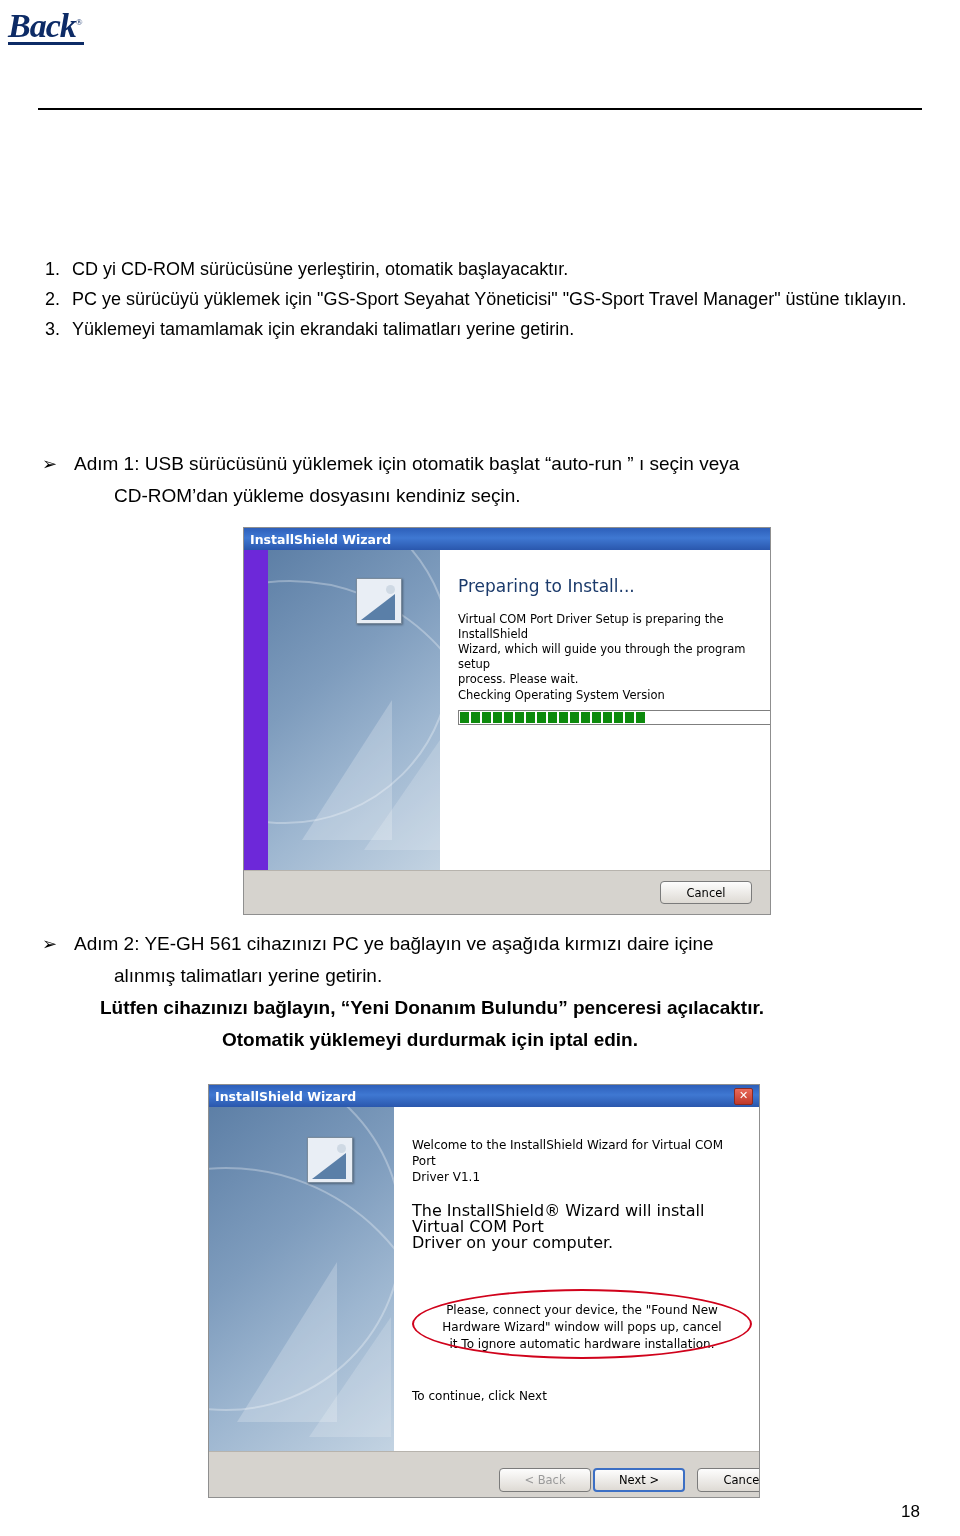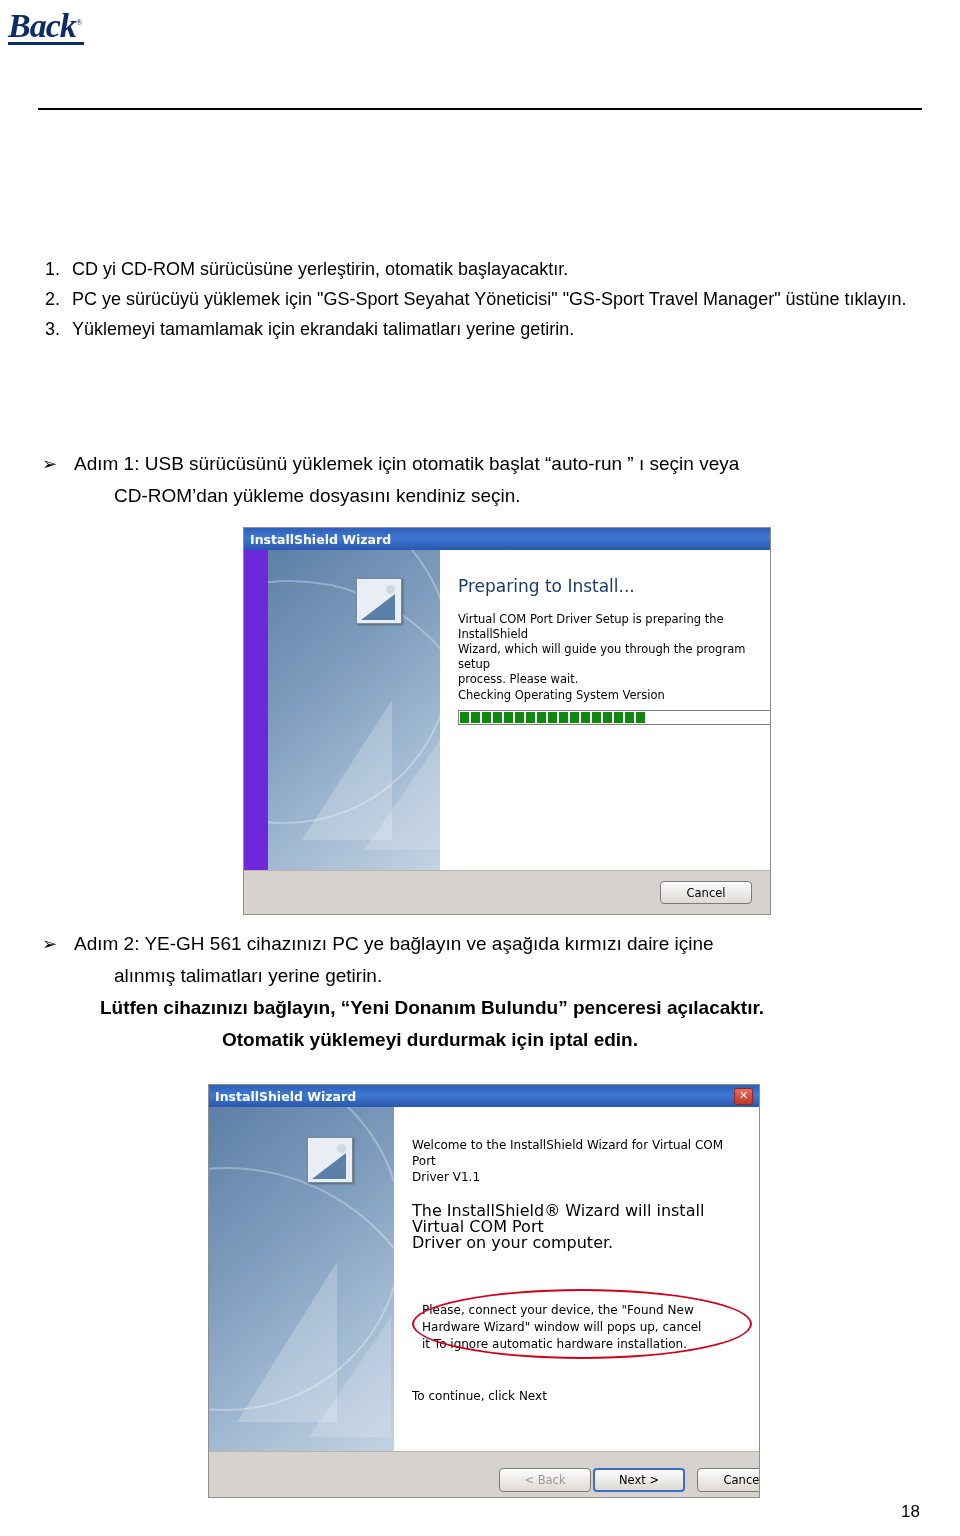--- a/index.html
+++ b/index.html
@@ -400,21 +400,21 @@
       </div>
       <div class="panel-right">
         <div class="dlg-text" style="position:absolute; left:18px; top:30px; width:330px; font-size:12px; line-height:16px;">
           <div>Welcome to the InstallShield Wizard for Virtual COM Port</div>
           <div>Driver V1.1</div>
         </div>
         <div class="dlg-text" style="position:absolute; left:18px; top:96px; width:330px; font-size:16px; line-height:16px;">
           <div>The InstallShield® Wizard will install Virtual COM Port</div>
           <div>Driver on your computer.</div>
         </div>
-        <div class="dlg-text" style="position:absolute; left:28px; top:195px; width:320px; font-size:12px; line-height:17px;">
+        <div class="dlg-text" style="position:absolute; left:28px; top:195px; width:320px; font-size:12px; line-height:17px;text-align:center;">
           <div>Please, connect your device, the "Found New</div>
           <div>Hardware Wizard" window will pops up, cancel</div>
           <div>it To ignore automatic hardware installation.</div>
         </div>
         <div class="red-ellipse" style="left:18px; top:182px; width:336px; height:66px;"></div>
         <div class="dlg-text" style="position:absolute; left:18px; top:282px; font-size:12px;">To continue, click Next</div>
       </div>
     </div>
     <div class="dlg-footer" style="height:68px;">
       <div class="btn disabled" style="position:absolute; left:290px; top:16px; width:92px; height:24px;">&lt; Back</div>

